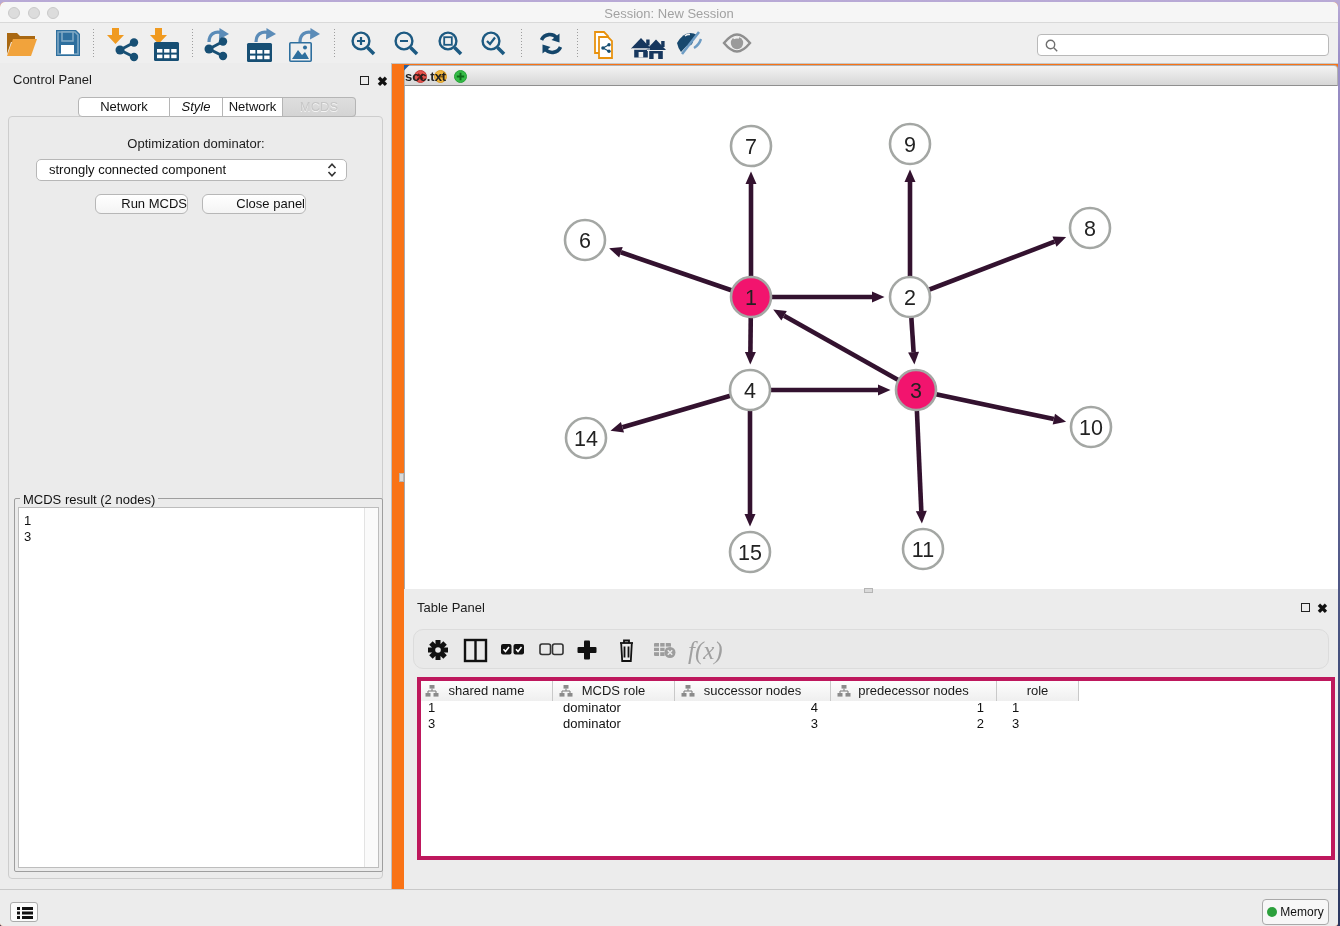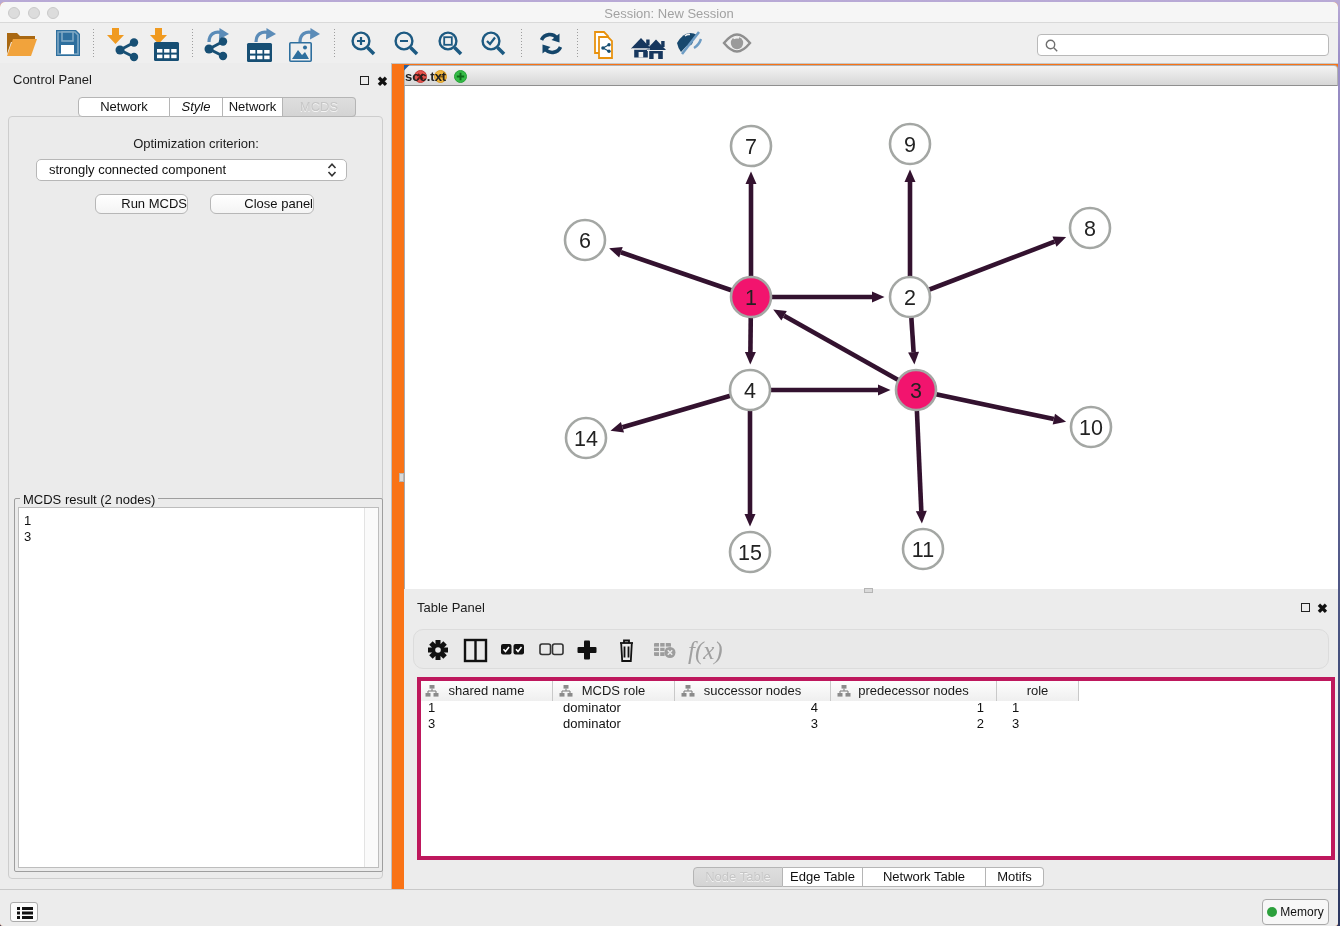--- a/index.html
+++ b/index.html
@@ -234,29 +234,29 @@
     <div class="ptitle" style="left:13px; top:9px;">Control Panel</div>
     <div class="sqico" style="left:360px; top:13px;"></div>
     <div class="xico" style="left:377px; top:12px;">✖</div>
     <div id="cpbox"></div>
     <div class="tabrow" style="left:78px; top:34px;">
       <div class="tab first" style="width:92px;">Network</div>
       <div class="tab" style="width:53px;font-style:italic;">Style</div>
       <div class="tab" style="width:60px;">Network</div>
       <div class="tab last sel" style="width:73px;">MCDS</div>
     </div>
-    <div class="ptitle" style="left:0; top:73px; width:392px; text-align:center;">Optimization criterion:</div>
+    <div class="ptitle" style="left:0; top:73px; width:392px; text-align:center;">Optimization dominator:</div>
     <div class="btn" style="left:36px; top:96px; width:311px; height:22px; border-radius:5px; background:#fff; text-align:left; line-height:20px; padding-left:12px;">strongly connected component
       <svg width="10" height="14" style="right:9px; top:3px;" viewBox="0 0 10 14">
           <path d="M1.5 5 L5 1.2 L8.5 5" fill="none" stroke="#333" stroke-width="1.6"></path>
           <path d="M1.5 9 L5 12.8 L8.5 9" fill="none" stroke="#333" stroke-width="1.6"></path>
         </svg>
     </div>
     <div class="btn" style="left:95px; top:131px; width:93px; height:20px; line-height:18px;">Run MCDS</div>
-    <div class="btn" style="left:202px; top:131px; width:104px; height:20px; line-height:18px;margin-left:8px;">Close panel</div>
+    <div class="btn" style="left:202px; top:131px; width:104px; height:20px; line-height:18px;">Close panel</div>
     <div id="fset">
       <div id="fleg">MCDS result (2 nodes)</div>
       <div id="ftext">1<br>3<div id="fscroll"></div></div>
     </div>
   </div>
 
   <div id="nwin" class="abs">
     <svg width="6" height="6" style="left:0px;top:0px;z-index:5;">
         <polygon points="0,0 5.5,0 0,5.5" fill="#2b5d9b"></polygon>
       </svg>
@@ -431,26 +431,20 @@
       <div class="td" style="left:142px;top:19px;">dominator</div>
       <div class="td" style="left:254px;top:19px; width:143px; text-align:right;">4</div>
       <div class="td" style="left:410px;top:19px; width:153px; text-align:right;">1</div>
       <div class="td" style="left:591px;top:19px;">1</div>
       <div class="td" style="left:7px;  top:35px;">3</div>
       <div class="td" style="left:142px;top:35px;">dominator</div>
       <div class="td" style="left:254px;top:35px; width:143px; text-align:right;">3</div>
       <div class="td" style="left:410px;top:35px; width:153px; text-align:right;">2</div>
       <div class="td" style="left:591px;top:35px;">3</div>
     </div>
-    <div class="tabrow" style="left:289px; top:278px;">
-      <div class="tab first sel" style="width:90px;">Node Table</div>
-      <div class="tab" style="width:80px;">Edge Table</div>
-      <div class="tab" style="width:123px;">Network Table</div>
-      <div class="tab last" style="width:58px;">Motifs</div>
-    </div>
   </div>
 
   <div id="status" class="abs">
     <div id="listbtn">
       <svg width="28" height="20" style="left:0;top:0;" viewBox="0 0 28 20">
         <g fill="#111">
           <rect x="6" y="4" width="3" height="3"></rect>
             <rect x="11" y="4" width="11" height="3"></rect>
           <rect x="6" y="8.5" width="3" height="3"></rect>
             <rect x="11" y="8.5" width="11" height="3"></rect>

